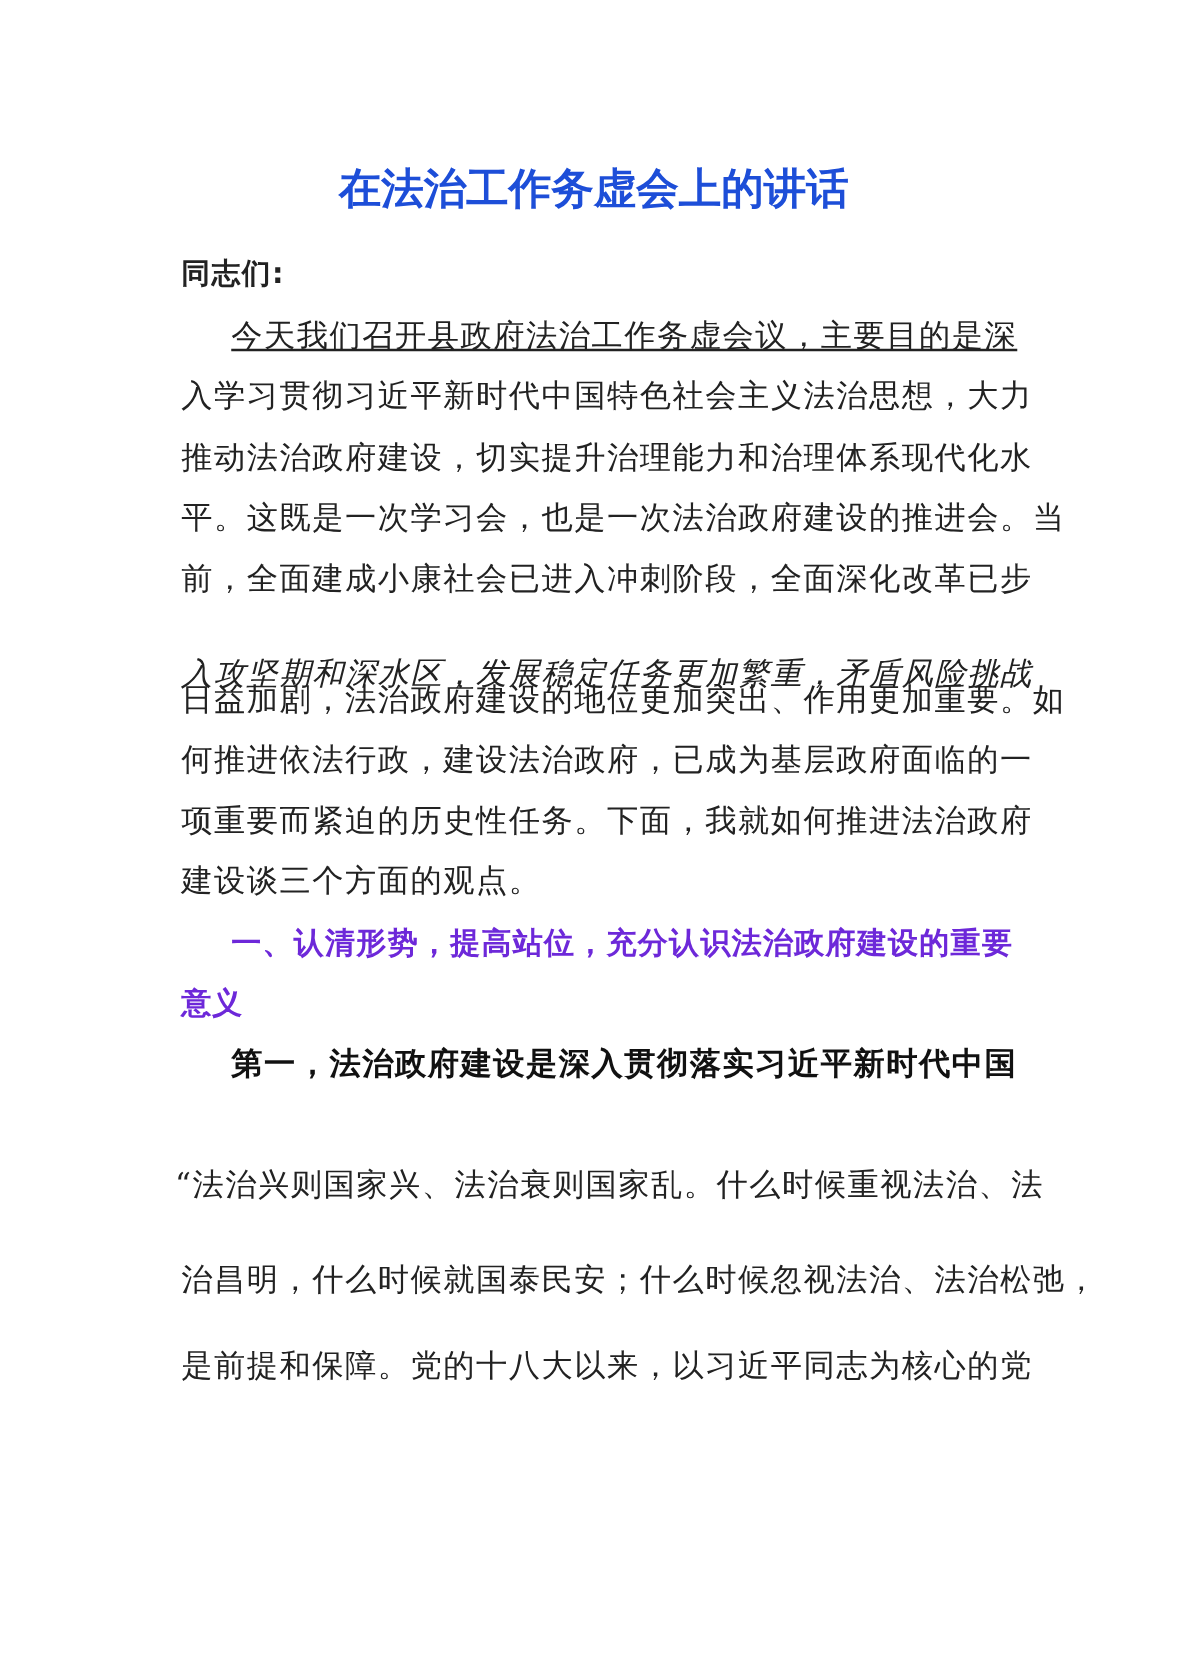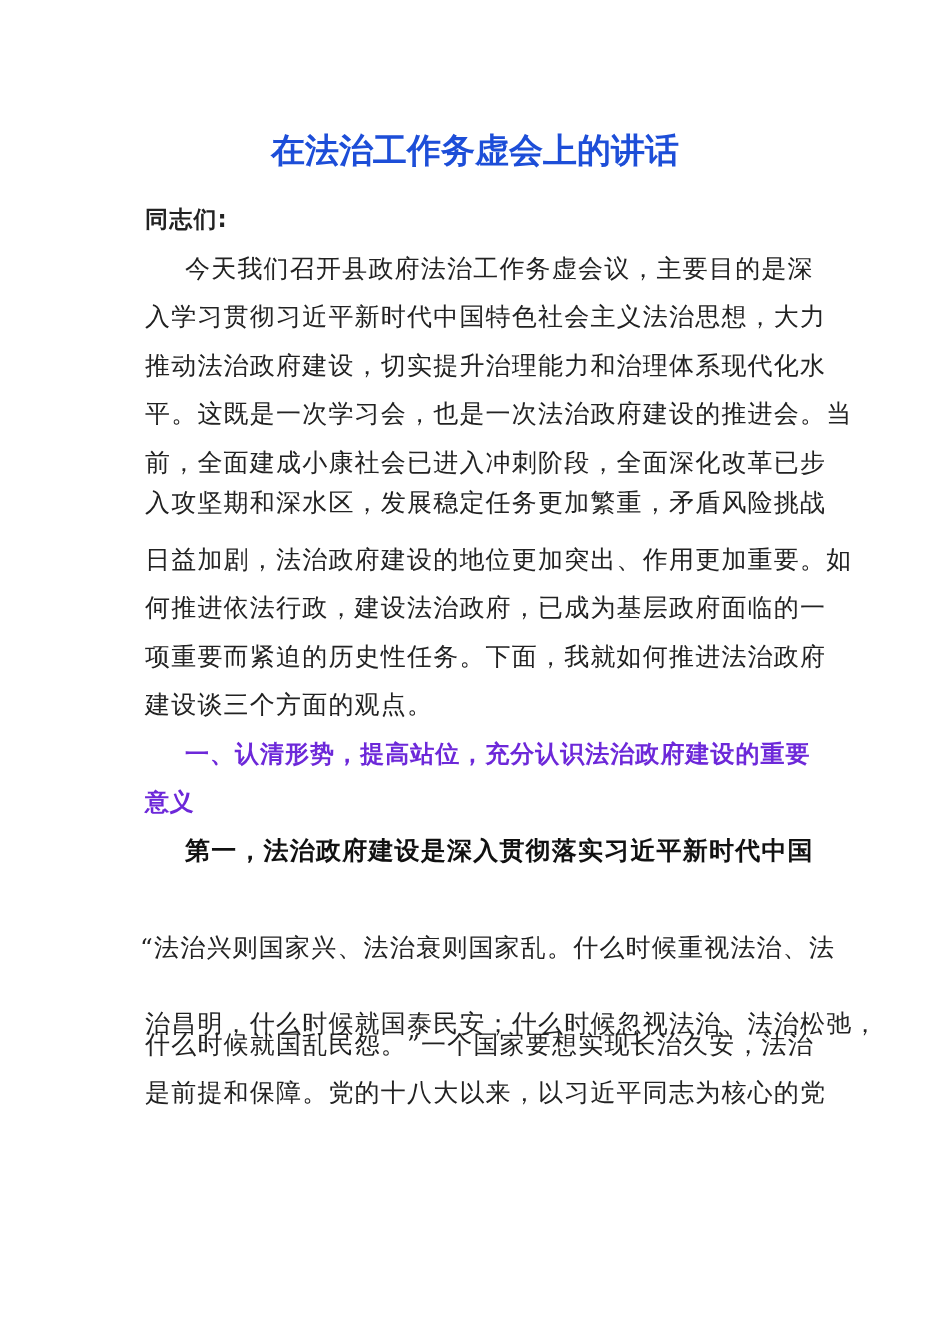--- a/index.html
+++ b/index.html
@@ -18,32 +18,31 @@
   .b { font-weight:bold; color:#111; }
 </style>
 </head>
 <body>
 
 <div class="page">
   <div class="title">在法治工作务虚会上的讲话</div>
 
   <div class="line salut" style="top:204px;">同志们:</div>
 
-  <div class="line justify indent" style="top:254px;">今天我们召开县政府法治工作务虚会议，主要目的是深</div>
+  <div class="line justify indent" style="top:254px;text-decoration:underline;">今天我们召开县政府法治工作务虚会议，主要目的是深</div>
   <div class="line justify" style="top:302px;">入学习贯彻习近平新时代中国特色社会主义法治思想，大力</div>
   <div class="line justify" style="top:399px;">平。这既是一次学习会，也是一次法治政府建设的推进会。当</div>
   <div class="line justify" style="top:351px;">推动法治政府建设，切实提升治理能力和治理体系现代化水</div>
   <div class="line justify" style="top:448px;">前，全面建成小康社会已进入冲刺阶段，全面深化改革已步</div>
-  <div class="line justify" style="top:488px;">入攻坚期和深水区，发展稳定任务更加繁重，矛盾风险挑战</div>
+  <div class="line justify" style="top:524px;font-style:italic;">入攻坚期和深水区，发展稳定任务更加繁重，矛盾风险挑战</div>
   <div class="line justify" style="top:545px;">日益加剧，法治政府建设的地位更加突出、作用更加重要。如</div>
   <div class="line justify" style="top:593px;">何推进依法行政，建设法治政府，已成为基层政府面临的一</div>
   <div class="line justify" style="top:642px;">项重要而紧迫的历史性任务。下面，我就如何推进法治政府</div>
   <div class="line" style="top:690px;">建设谈三个方面的观点。</div>
 
   <div class="line heading justify indent" style="top:739px;">一、认清形势，提高站位，充分认识法治政府建设的重要</div>
   <div class="line heading" style="top:787px;">意义</div>
 
   <div class="line b justify indent" style="top:836px;">第一，法治政府建设是深入贯彻落实习近平新时代中国</div>
   <div class="line justify" style="top:933px; left:140px; width:670px;">“法治兴则国家兴、法治衰则国家乱。什么时候重视法治、法</div>
   <div class="line justify" style="top:981px; width:675px;margin-top:28px;">治昌明，什么时候就国泰民安；什么时候忽视法治、法治松弛，</div>
-  <div class="line justify" style="top:1030px;">什么时候就国乱民怨。”一个国家要想实现长治久安，法治</div>
   <div class="line justify" style="top:1078px;">是前提和保障。党的十八大以来，以习近平同志为核心的党</div>
 </div>
 
 </body></html>

